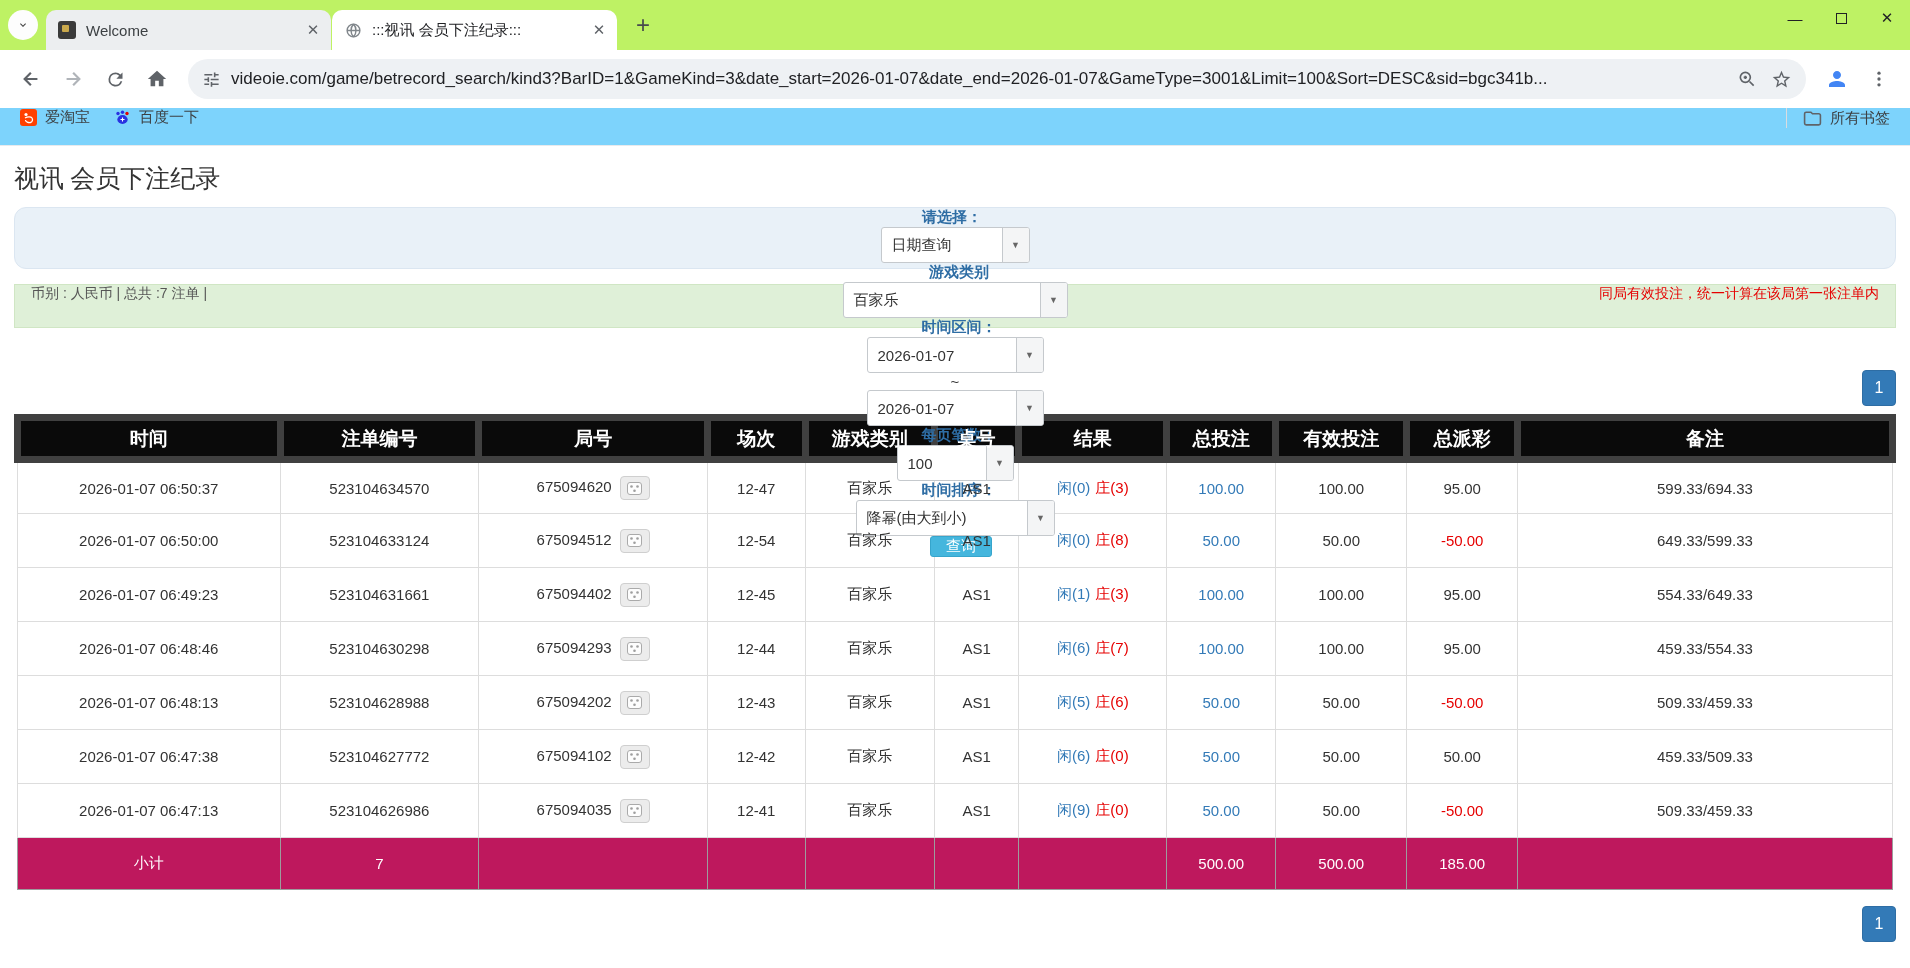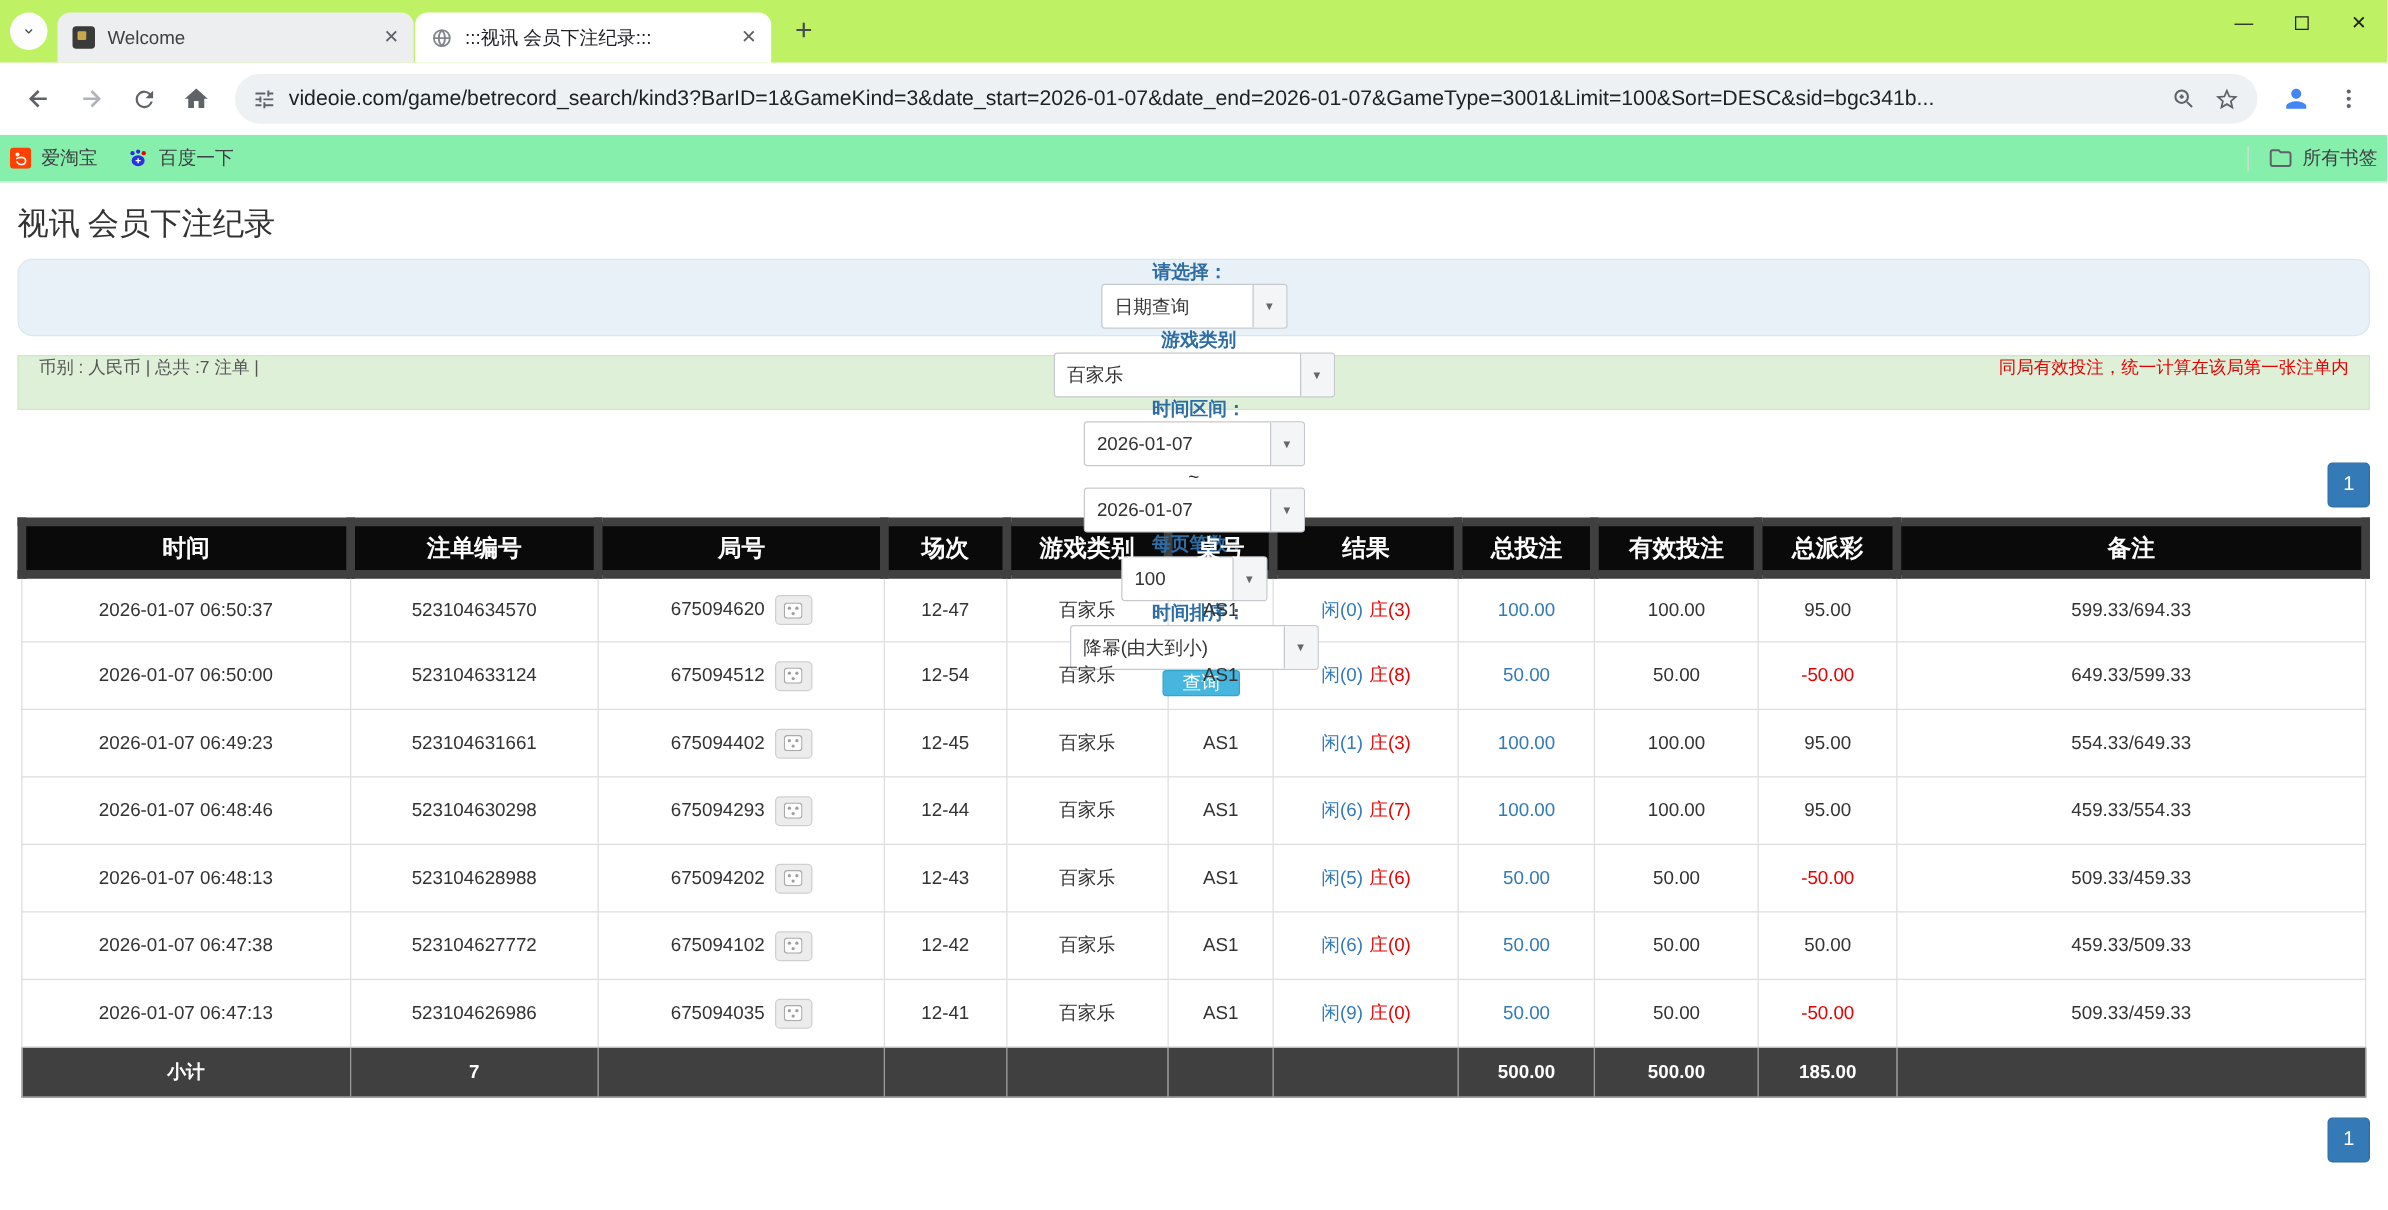--- a/index.html
+++ b/index.html
@@ -25,21 +25,21 @@
   .wincontrols { position: absolute; right: 0; top: 0; height: 36px; display: flex; }
   .winbtn { width: 46px; height: 36px; display: flex; align-items: center; justify-content: center; font-size: 15px; color: #202124; cursor: pointer; }
   .winbtn .sq { width: 11px; height: 11px; border: 1px solid #202124; display: inline-block; }
 
   .toolbar { height: 58px; background: #fff; display: flex; align-items: center; padding: 0 10px; }
   .navbtn { width: 38px; height: 38px; border-radius: 50%; display: flex; align-items: center; justify-content: center; margin: 0 2px; cursor: pointer; flex: 0 0 auto; }
   .omnibox { flex: 1; height: 40px; background: #eef1f4; border-radius: 20px; display: flex; align-items: center; padding: 0 8px 0 14px; margin: 0 10px; cursor: text; }
   .omni-url { flex: 1; font-size: 17px; color: #202124; margin-left: 10px; white-space: nowrap; overflow: hidden; text-overflow: ellipsis; }
   .omni-btn { width: 34px; height: 34px; border-radius: 50%; display: flex; align-items: center; justify-content: center; cursor: pointer; flex: 0 0 auto; }
 
-  .bookmarksbar { height: 38px; background: #86efac; border-bottom: 1px solid #e8eaed; display: flex; align-items: center; padding: 0 8px; }
+  .bookmarksbar { height: 38px; background: #7dd3fc; border-bottom: 1px solid #e8eaed; display: flex; align-items: flex-start; padding: 0 20px; }
   .bm-item { display: flex; align-items: center; margin-right: 24px; font-size: 15px; color: #3c4043; cursor: pointer; }
   .bm-ic { width: 17px; height: 17px; margin-right: 8px; display: flex; align-items: center; justify-content: center; }
   .bm-right { margin-left: auto; display: flex; align-items: center; }
   .bm-divider { width: 1px; height: 20px; background: #dadce0; margin-right: 16px; }
   .allbm { display: flex; align-items: center; font-size: 15px; color: #3c4043; cursor: pointer; }
   .allbm svg { margin-right: 8px; }
 
   
   .page { padding: 0 14px; background: #fff; }
   .page-title { font-size: 25px; font-weight: 500; color: #333; margin: 16px 0 12px; font-family: Liberation Serif, serif; }
@@ -76,21 +76,21 @@
   table.bets th:nth-child(5){width:6.9%} table.bets th:nth-child(6){width:4.5%}
   table.bets th:nth-child(7){width:7.9%} table.bets th:nth-child(8){width:5.8%}
   table.bets th:nth-child(9){width:7.0%} table.bets th:nth-child(10){width:5.9%}
   table.bets td { height: 54px; text-align: center; border: 1px solid #ddd; color: #333; background: #fff; font-size: 15px; }
   .round-btn { display: inline-flex; width: 30px; height: 24px; margin-left: 8px; background: #ececec;
     border: 1px solid #cfcfcf; border-radius: 4px; align-items: center; justify-content: center; vertical-align: middle; cursor: pointer; }
   .rp { color: #337ab7; }
   .rb { color: #e60000; margin-left: 5px; }
   .betlink { color: #337ab7; cursor: pointer; }
   .neg { color: #e60000; }
-  table.bets tfoot td { background: #404040; color: #fff; height: 40px; border: 1px solid #9d9d9d; font-size: 15px; font-weight: bold; }
+  table.bets tfoot td { background: #be185d; color: #fff; height: 52px; border: 1px solid #9d9d9d; font-size: 15px; }
   table.bets tfoot tr.total td { border-top: 2px solid #fff; }
 </style>
 </head>
 <body>
 
 <div>
   <div class="tabstrip">
     <div class="tab-search-btn">
       <svg width="12" height="12" viewBox="0 0 24 24" fill="#444">
           <path d="M7.41 8.59 12 13.17l4.59-4.58L18 10l-6 6-6-6z"></path>

